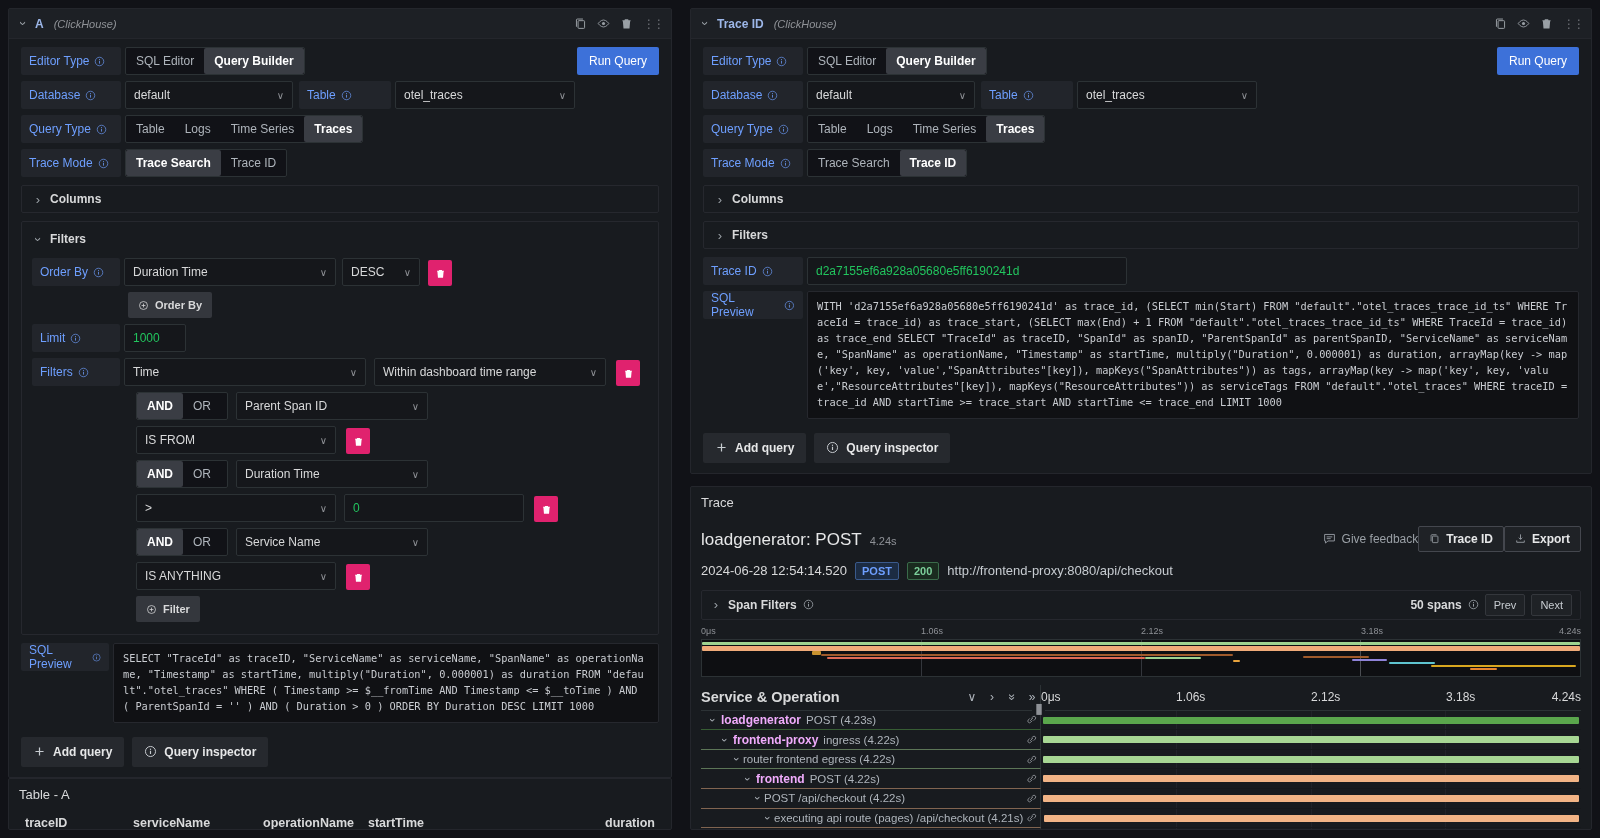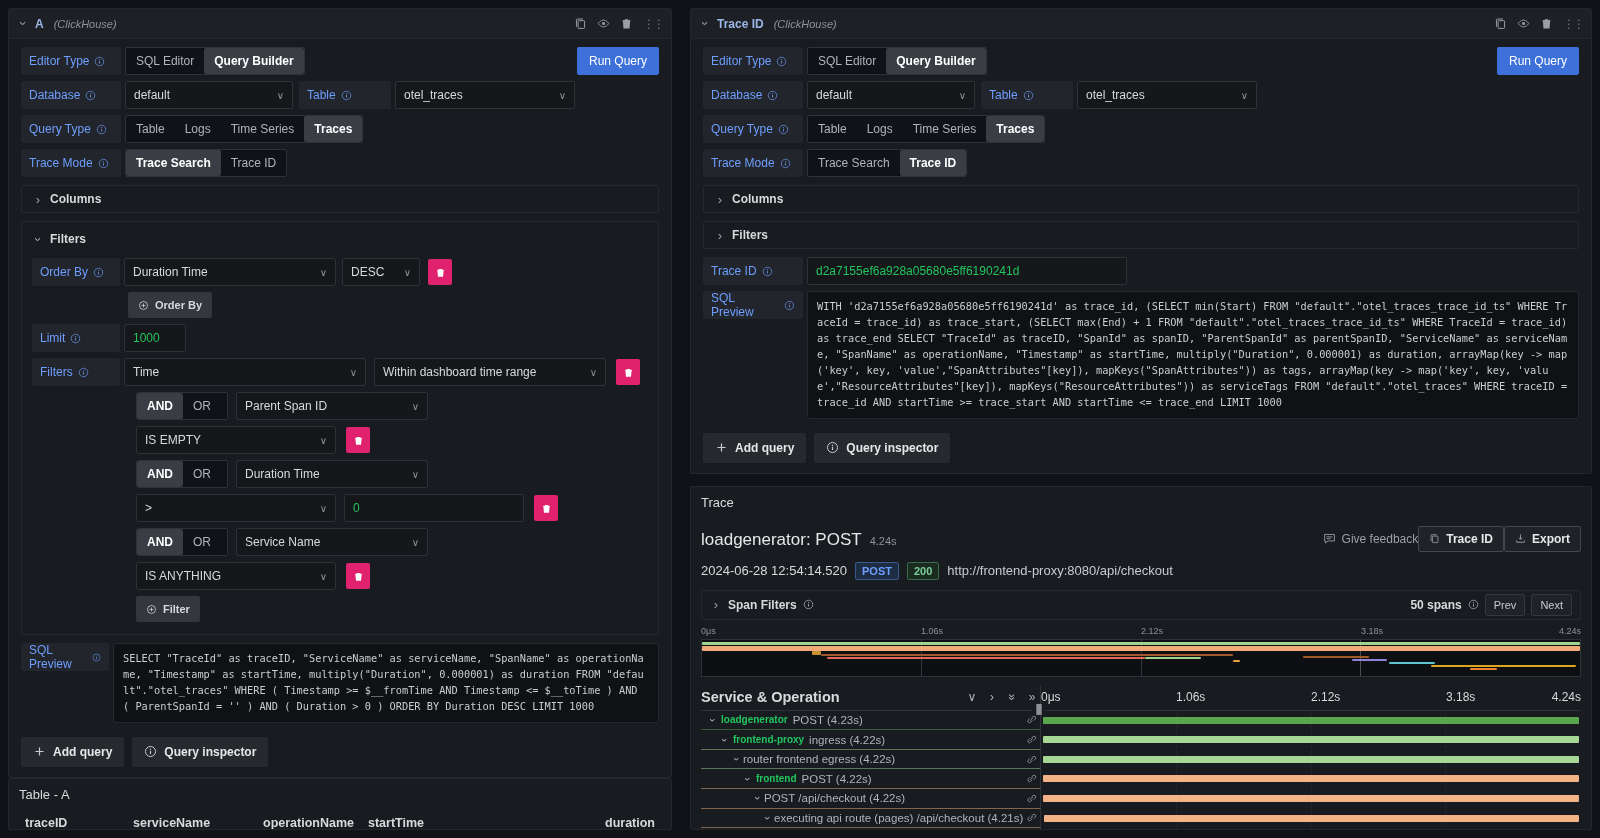--- a/index.html
+++ b/index.html
@@ -13,21 +13,21 @@
   .ic.sm{width:11px;height:11px}
   
   .q-header{display:flex;align-items:center;height:30px;padding:0 8px;background:#1d2025;border-bottom:1px solid #24262c}
   .chev{display:inline-block;color:#9aa0a6;font-size:13px;line-height:1;transform:rotate(90deg);width:12px;text-align:center;cursor:pointer}
   .chev.right{transform:none}
   .q-ref{color:#9cb6e8;font-weight:bold;margin:0 10px 0 6px}
   .q-ds{color:#8e9196;font-style:italic;font-size:11px}
   .q-hicons{margin-left:auto;display:flex;align-items:center;gap:10px}
   .grip{color:#6e7177;letter-spacing:-2px;font-size:12px;cursor:grab}
   .q-body{padding:8px 12px 10px 12px}
-  .frow{display:flex;align-items:center;margin-bottom:6px;gap:0}
+  .frow{display:flex;align-items:flex-end;margin-bottom:6px;gap:0}
   .lbl{flex:none;display:flex;align-items:center;gap:5px;height:28px;padding:0 8px;background:#22252b;
        color:#6e9fff;font-size:12px;border-radius:2px;margin-right:4px}
   .lbl .ic{width:11px;height:11px;color:#6e9fff;opacity:.8}
   .w100{width:100px}.w88{width:88px}
   .seg{display:flex;background:#111217;border:1px solid #2c3235;border-radius:2px;height:28px;overflow:hidden}
   .seg span{display:flex;align-items:center;padding:0 10px;color:#aeb4bb;cursor:pointer;white-space:nowrap}
   .seg span.sel{background:#3a3d44;color:#fff;font-weight:bold;border-radius:2px}
   .select{display:flex;align-items:center;height:28px;background:#15171b;border:1px solid #2c3235;border-radius:2px;
           padding:0 8px;color:#d8d9da;cursor:pointer;white-space:nowrap}
   .select .caret{margin-left:auto;color:#8e9196;font-size:10px;padding-left:10px}
@@ -92,21 +92,21 @@
   .hic{color:#aeb4bb;font-size:12px;width:16px;text-align:center;cursor:pointer}
   .handle{position:absolute;right:-5px;bottom:-4px;color:#8e9196;font-size:9px;letter-spacing:-1px;background:#181b1f;padding:0 1px;z-index:3}
   .tl-header .scale{flex:1;position:relative;height:100%;font-size:12px;color:#d8d9da}
   .tl-header .scale span{position:absolute;top:5px}
   
   .tree{flex:1;overflow:hidden}
   .t-row{display:flex;height:19.6px;cursor:pointer}
   .t-name{width:340px;flex:none;display:flex;align-items:center;border-right:1px solid #2c3235;
           border-bottom:1px solid transparent;position:relative;overflow:hidden;white-space:nowrap}
   .t-chevron{flex:none;color:#aeb4bb;font-size:11px;transform:rotate(90deg);width:12px;text-align:center}
-  .t-svc{font-weight:bold;font-size:10px;color:#22c55e;margin:0 5px 0 2px}
+  .t-svc{font-weight:bold;font-size:12px;color:#f0abfc;margin:0 5px 0 2px}
   .t-op{font-size:11.5px;color:#aeb4bb;overflow:hidden;text-overflow:ellipsis}
   .t-link{position:absolute;right:3px;color:#8e9196}
   .t-timeline{flex:1;position:relative;border-bottom:1px solid #16181c;
     background-image:linear-gradient(#212329,#212329),linear-gradient(#212329,#212329),linear-gradient(#212329,#212329);
     background-repeat:no-repeat;background-size:1px 100%,1px 100%,1px 100%;background-position:25% 0,50% 0,75% 0}
   .t-bar{position:absolute;top:6px;height:7px;border-radius:1px}
 </style>
 </head>
 <body>
 
@@ -306,21 +306,21 @@
               <span class="sel">AND</span>
               <span>OR</span>
             </span>
             <span class="select" style="width:192px;margin-left:8px">
                 <span>Parent Span ID</span>
                 <span class="caret">∨</span>
               </span>
           </div>
           <div class="frow cond">
             <span class="select" style="width:200px">
-                <span>IS EMPTY</span>
+                <span>IS FROM</span>
                 <span class="caret">∨</span>
               </span>
             <button class="btn-trash" style="margin-left:10px">
                 <svg class="ic">
                   <use href="#ic-trash"></use>
                 </svg>
               </button>
           </div>
 
           <div class="frow cond">

